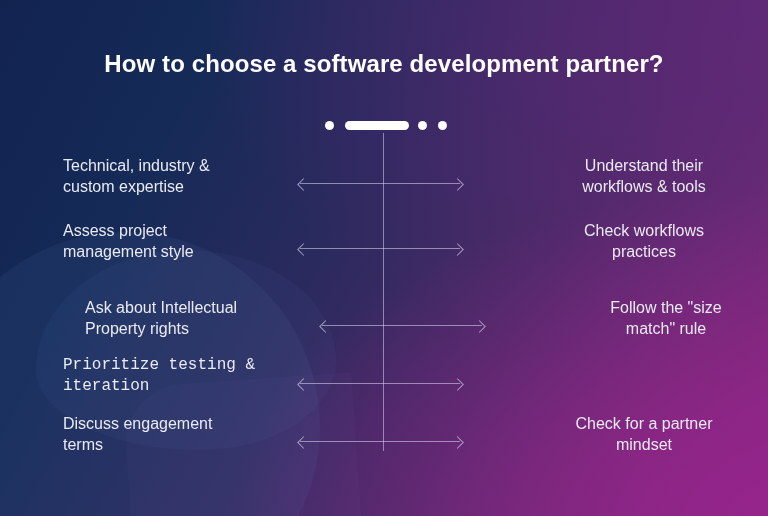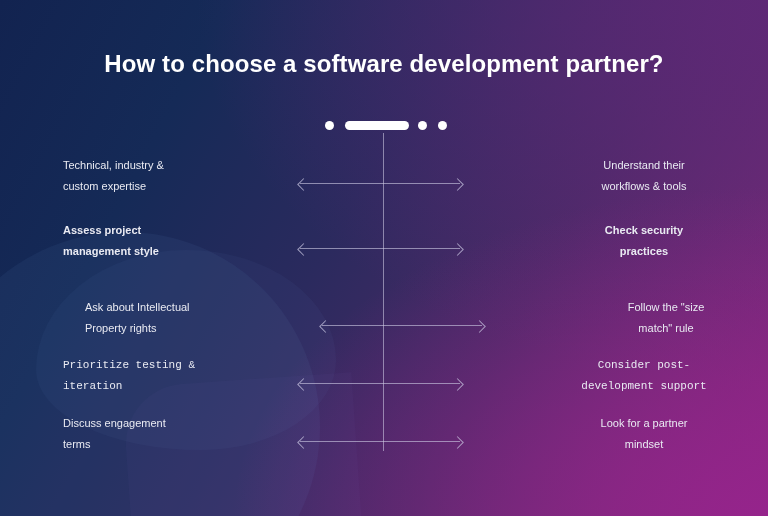--- a/index.html
+++ b/index.html
@@ -114,30 +114,30 @@
     height: 516px;
   }
 
   .row {
     position: absolute;
     left: 0;
     width: 768px;
     height: 56px;
   }
   .row.r0 { top: 155px; }
-  .row.r1 { top: 220px; font-weight: bold; }
+  .row.r1 { top: 220px; }
   .row.r2 { top: 297px; margin-left: 22px; }
   .row.r3 { top: 355px; font-family: Liberation Mono, monospace; }
   .row.r4 { top: 413px; }
 
   .label {
     position: absolute;
     top: 0;
     color: #e9eaf2;
-    font-size: 11px;
+    font-size: 16px;
     line-height: 21px;
     white-space: pre-line;
   }
   .label.left {
     left: 63px;
     width: 225px;
     text-align: left;
   }
   .label.right {
     left: 529px;
@@ -213,21 +213,21 @@
     </div>
 
     <div class="row r1">
       <div class="label left">Assess project
 management style</div>
       <div class="arrow">
         <span class="head h-left"></span>
         <span class="shaft"></span>
         <span class="head h-right"></span>
       </div>
-      <div class="label right">Check security
+      <div class="label right">Check workflows
 practices</div>
     </div>
 
     <div class="row r2">
       <div class="label left">Ask about Intellectual
 Property rights</div>
       <div class="arrow">
         <span class="head h-left"></span>
         <span class="shaft"></span>
         <span class="head h-right"></span>
@@ -237,30 +237,28 @@
     </div>
 
     <div class="row r3">
       <div class="label left">Prioritize testing &amp;
 iteration</div>
       <div class="arrow">
         <span class="head h-left"></span>
         <span class="shaft"></span>
         <span class="head h-right"></span>
       </div>
-      <div class="label right">Consider post-
-development support</div>
     </div>
 
     <div class="row r4">
       <div class="label left">Discuss engagement
 terms</div>
       <div class="arrow">
         <span class="head h-left"></span>
         <span class="shaft"></span>
         <span class="head h-right"></span>
       </div>
-      <div class="label right">Look for a partner
+      <div class="label right">Check for a partner
 mindset</div>
     </div>
 
   </div>
 </div>
 
 </body></html>

